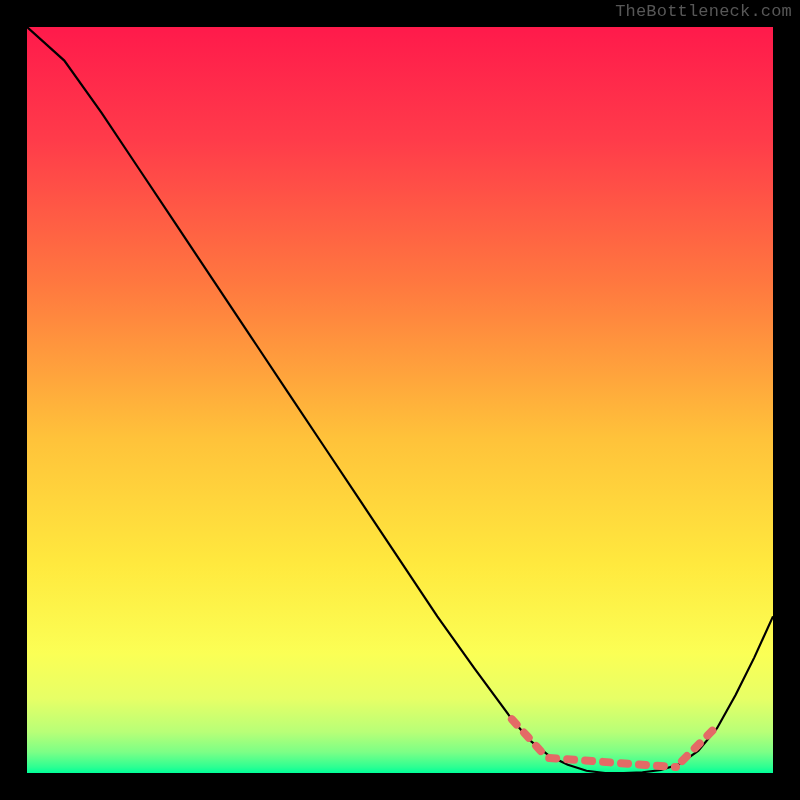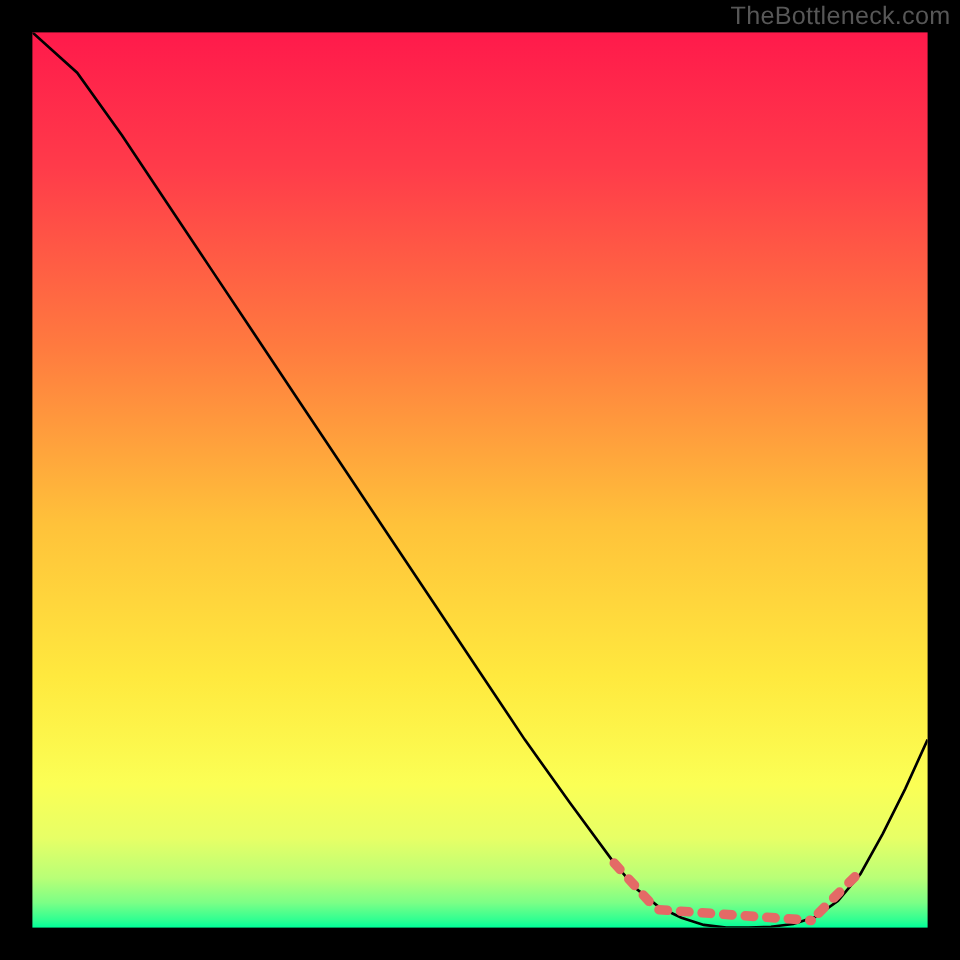--- a/index.html
+++ b/index.html
@@ -19,22 +19,22 @@
     position: absolute;
     left: 0;
     top: 0;
     width: 800px;
     height: 800px;
   }
   .watermark {
     position: absolute;
     top: 2px;
     right: 8px;
-    font-family: Liberation Sans, sans-serif;
-    font-size: 21px;
+    font-family: Liberation Mono, monospace;
+    font-size: 17px;
     font-weight: 400;
     color: #575757;
     letter-spacing: 0.2px;
     user-select: none;
   }
 </style>
 </head>
 <body>
 
 <div class="stage">

